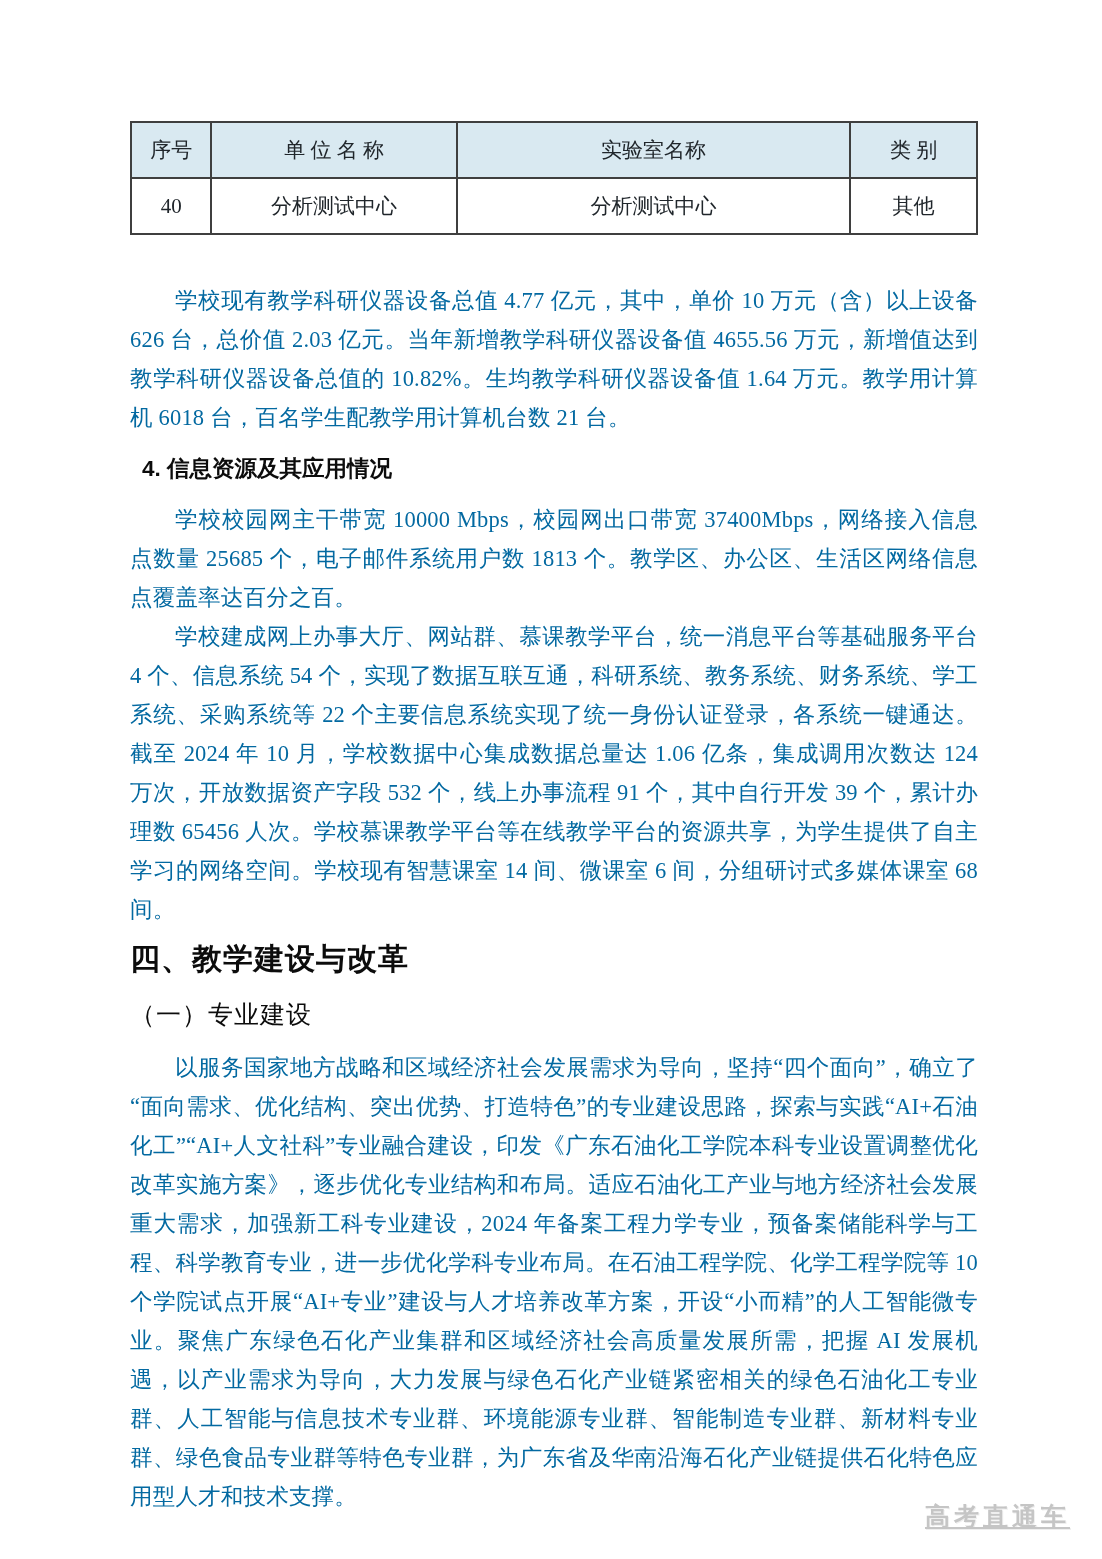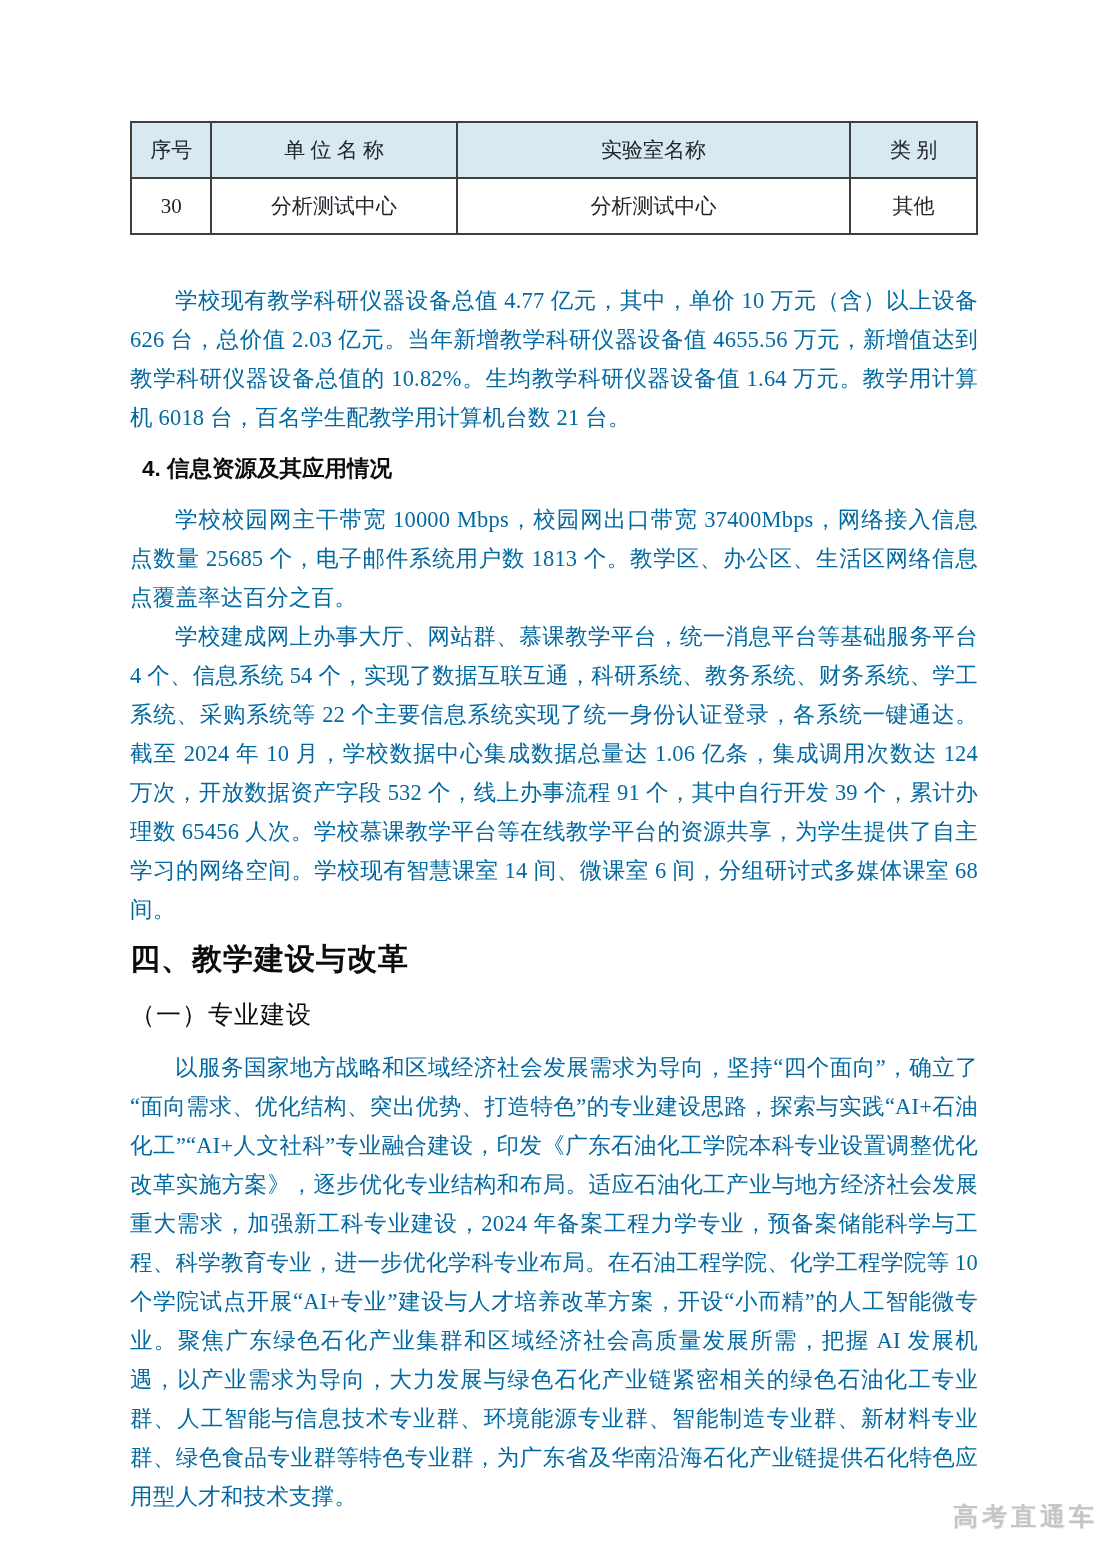--- a/index.html
+++ b/index.html
@@ -94,28 +94,29 @@
     right: 0;
     top: 1441px;
     text-align: center;
     font-family: "Liberation Sans", sans-serif;
     font-size: 18px;
     color: #1c1c1c;
     letter-spacing: 2px;
   }
   .watermark {
     position: absolute;
-    right: 4px;
+    right: 32px;
     top: 1500px;
     font-family: "Liberation Sans", sans-serif;
     font-weight: 700;
     font-size: 25px;
     letter-spacing: 4px;
     color: #c5c5c5;
     text-shadow: 1px 1px 0 #efefef;
+    text-decoration: underline;
   }
 </style>
 </head>
 <body>
 
 <div class="page">
   <div class="content">
 
     <table class="lab-table">
       <colgroup>
@@ -127,21 +128,21 @@
       <thead>
         <tr>
           <th>序号</th>
           <th>单 位 名 称</th>
           <th>实验室名称</th>
           <th>类  别</th>
         </tr>
       </thead>
       <tbody>
         <tr>
-          <td>30</td>
+          <td>40</td>
           <td>分析测试中心</td>
           <td>分析测试中心</td>
           <td>其他</td>
         </tr>
       </tbody>
     </table>
 
     <p class="body-para para-equipment">学校现有教学科研仪器设备总值 4.77 亿元，其中，单价 10 万元（含）以上设备 626 台，总价值 2.03 亿元。当年新增教学科研仪器设备值 4655.56 万元，新增值达到教学科研仪器设备总值的 10.82%。生均教学科研仪器设备值 1.64 万元。教学用计算机 6018 台，百名学生配教学用计算机台数 21 台。</p>
 
     <h3 class="heading-info">4. 信息资源及其应用情况</h3>

